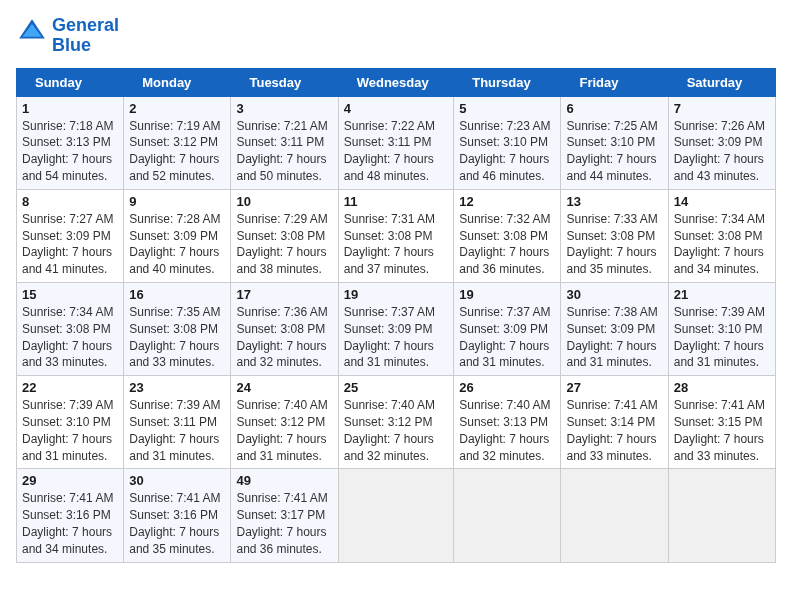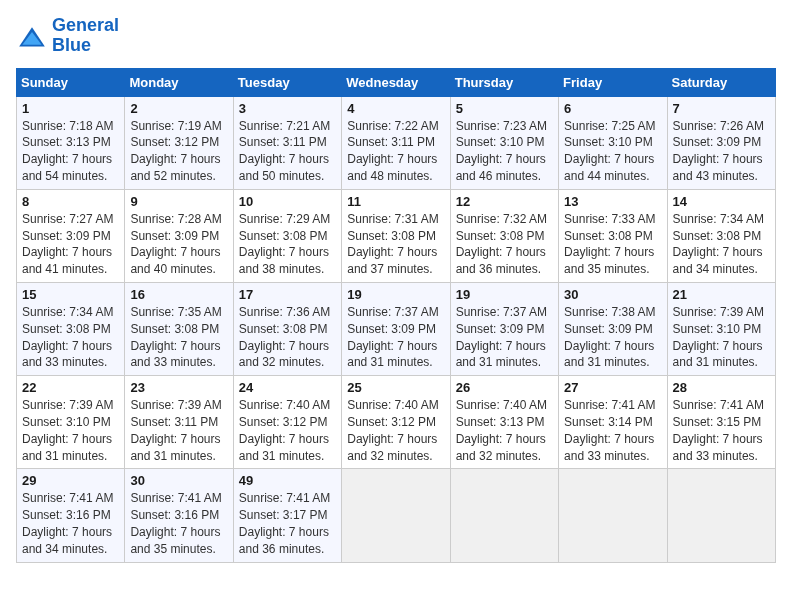--- a/index.html
+++ b/index.html
@@ -11,21 +11,21 @@
       padding: 16px;
     }
     .header-area {
       display: flex;
       justify-content: space-between;
       align-items: flex-start;
       margin-bottom: 12px;
     }
     .logo {
       display: flex;
-      align-items: flex-end;
+      align-items: flex-start;
       gap: 4px;
     }
     .logo-text {
       font-size: 18px;
       font-weight: bold;
       color: #1a1a1a;
       line-height: 1.1;
     }
     .logo-text span {
       color: #1565c0;
@@ -47,21 +47,21 @@
       color: #444;
     }
     .calendar-table {
       width: 100%;
       border-collapse: collapse;
       font-size: 11px;
     }
     .calendar-table thead tr th {
       background: #1565c0;
       color: #fff;
-      padding: 6px 4px;
+      padding: 6px 18px;
       text-align: left;
       font-size: 13px;
       font-weight: bold;
       border: 1px solid #1565c0;
     }
     .calendar-table tbody tr td {
       border: 1px solid #ccc;
       padding: 4px 5px;
       vertical-align: top;
       min-width: 100px;

